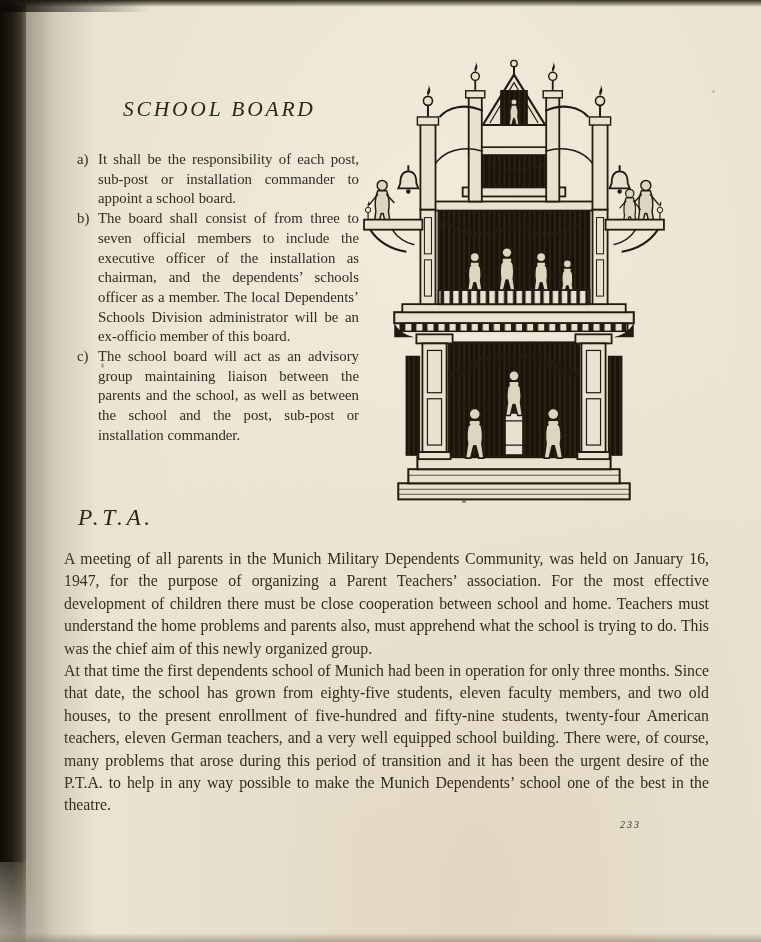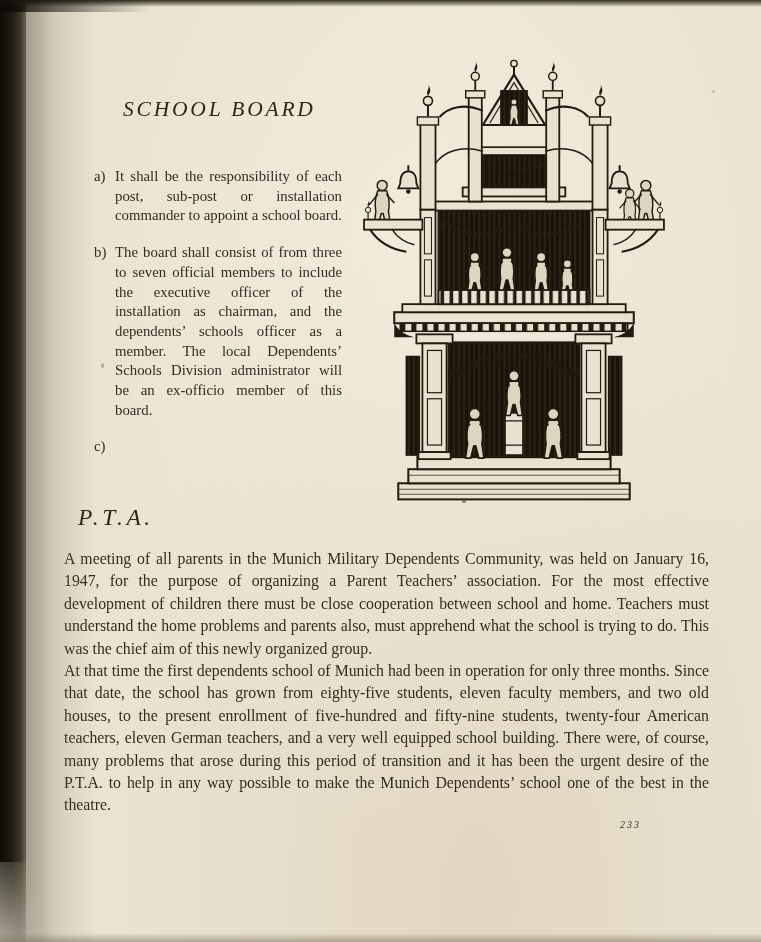--- a/index.html
+++ b/index.html
@@ -43,21 +43,21 @@
     position:absolute; left:123px; top:97px; margin:0;
     font-style:italic; font-weight:normal; font-size:21.5px;
     letter-spacing:2.8px; color:#2e2718; white-space:nowrap;
   }
   .board-list {
     position:absolute; left:77px; top:150px; width:282px;
     margin:0; padding:0; list-style:none;
     font-size:14.8px; line-height:19.7px; text-align:justify;
     color:#332b1f;
   }
-  .board-item { position:relative; padding-left:21px; margin:17px; }
+  .board-item { position:relative; padding-left:21px; margin:0; }
   .item-label { position:absolute; left:0; top:0; }
 
   .illustration { position:absolute; left:356px; top:58px; width:316px; height:446px; margin:0; }
   .illustration svg { display:block; width:100%; height:100%; }
 
   .pta {
     position:absolute; left:78px; top:504px; margin:0;
     font-style:italic; font-weight:normal; font-size:23.5px;
     letter-spacing:3.5px; color:#2e2718;
   }
@@ -83,20 +83,21 @@
     <li class="board-item">
       <span class="item-label">a)</span>
       <span class="item-text">It shall be the responsibility of each post, sub-post or installation commander to appoint a school board.</span>
     </li>
     <li class="board-item">
       <span class="item-label">b)</span>
       <span class="item-text">The board shall consist of from three to seven official members to include the executive officer of the installation as chairman, and the dependents’ schools officer as a member. The local Dependents’ Schools Division administrator will be an ex-officio member of this board.</span>
     </li>
     <li class="board-item">
       <span class="item-label">c)</span>
+      <span class="item-text">The school board will act as an advisory group maintaining liaison between the parents and the school, as well as between the school and the post, sub-post or installation commander.</span>
     </li>
   </ol>
 
   <figure class="illustration" aria-label="Pen-and-ink drawing of an ornate two-tiered Gothic glockenspiel tower with carved dancing figures, bell-ringers and pinnacles">
     <svg viewBox="0 0 314 442" xmlns="http://www.w3.org/2000/svg">
       <defs>
         <pattern id="hx" width="5" height="8" patternUnits="userSpaceOnUse">
           <rect width="5" height="8" fill="#191309"></rect>
           <path d="M2.5,0 V8" stroke="#3a3019" stroke-width="1"></path>
         </pattern>

